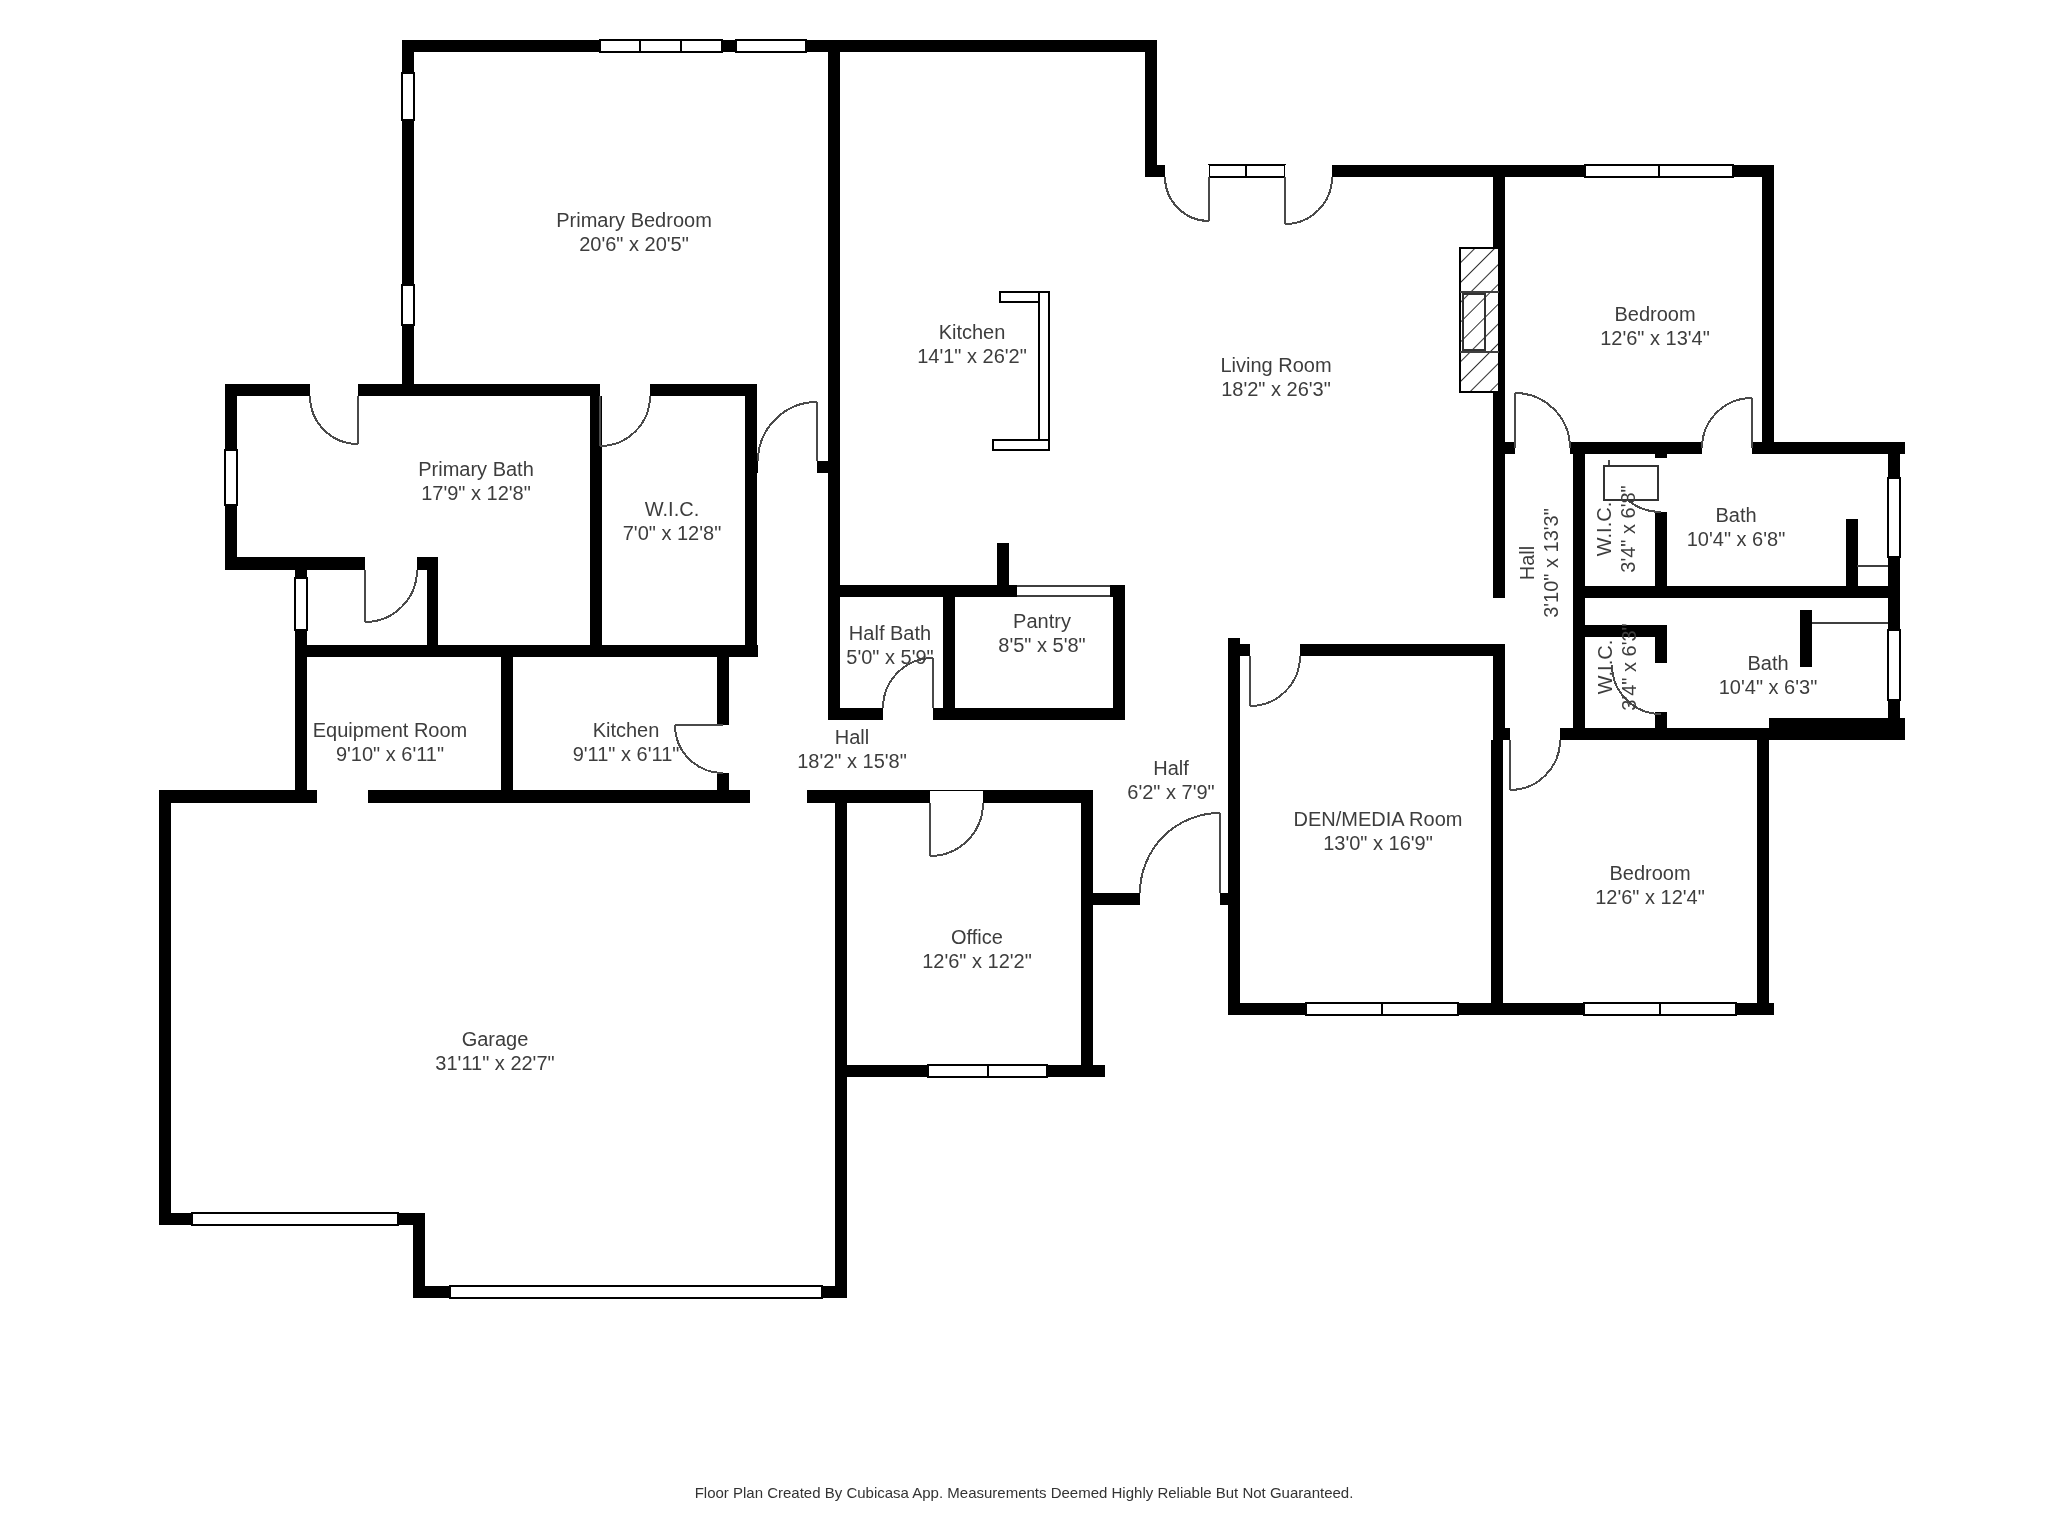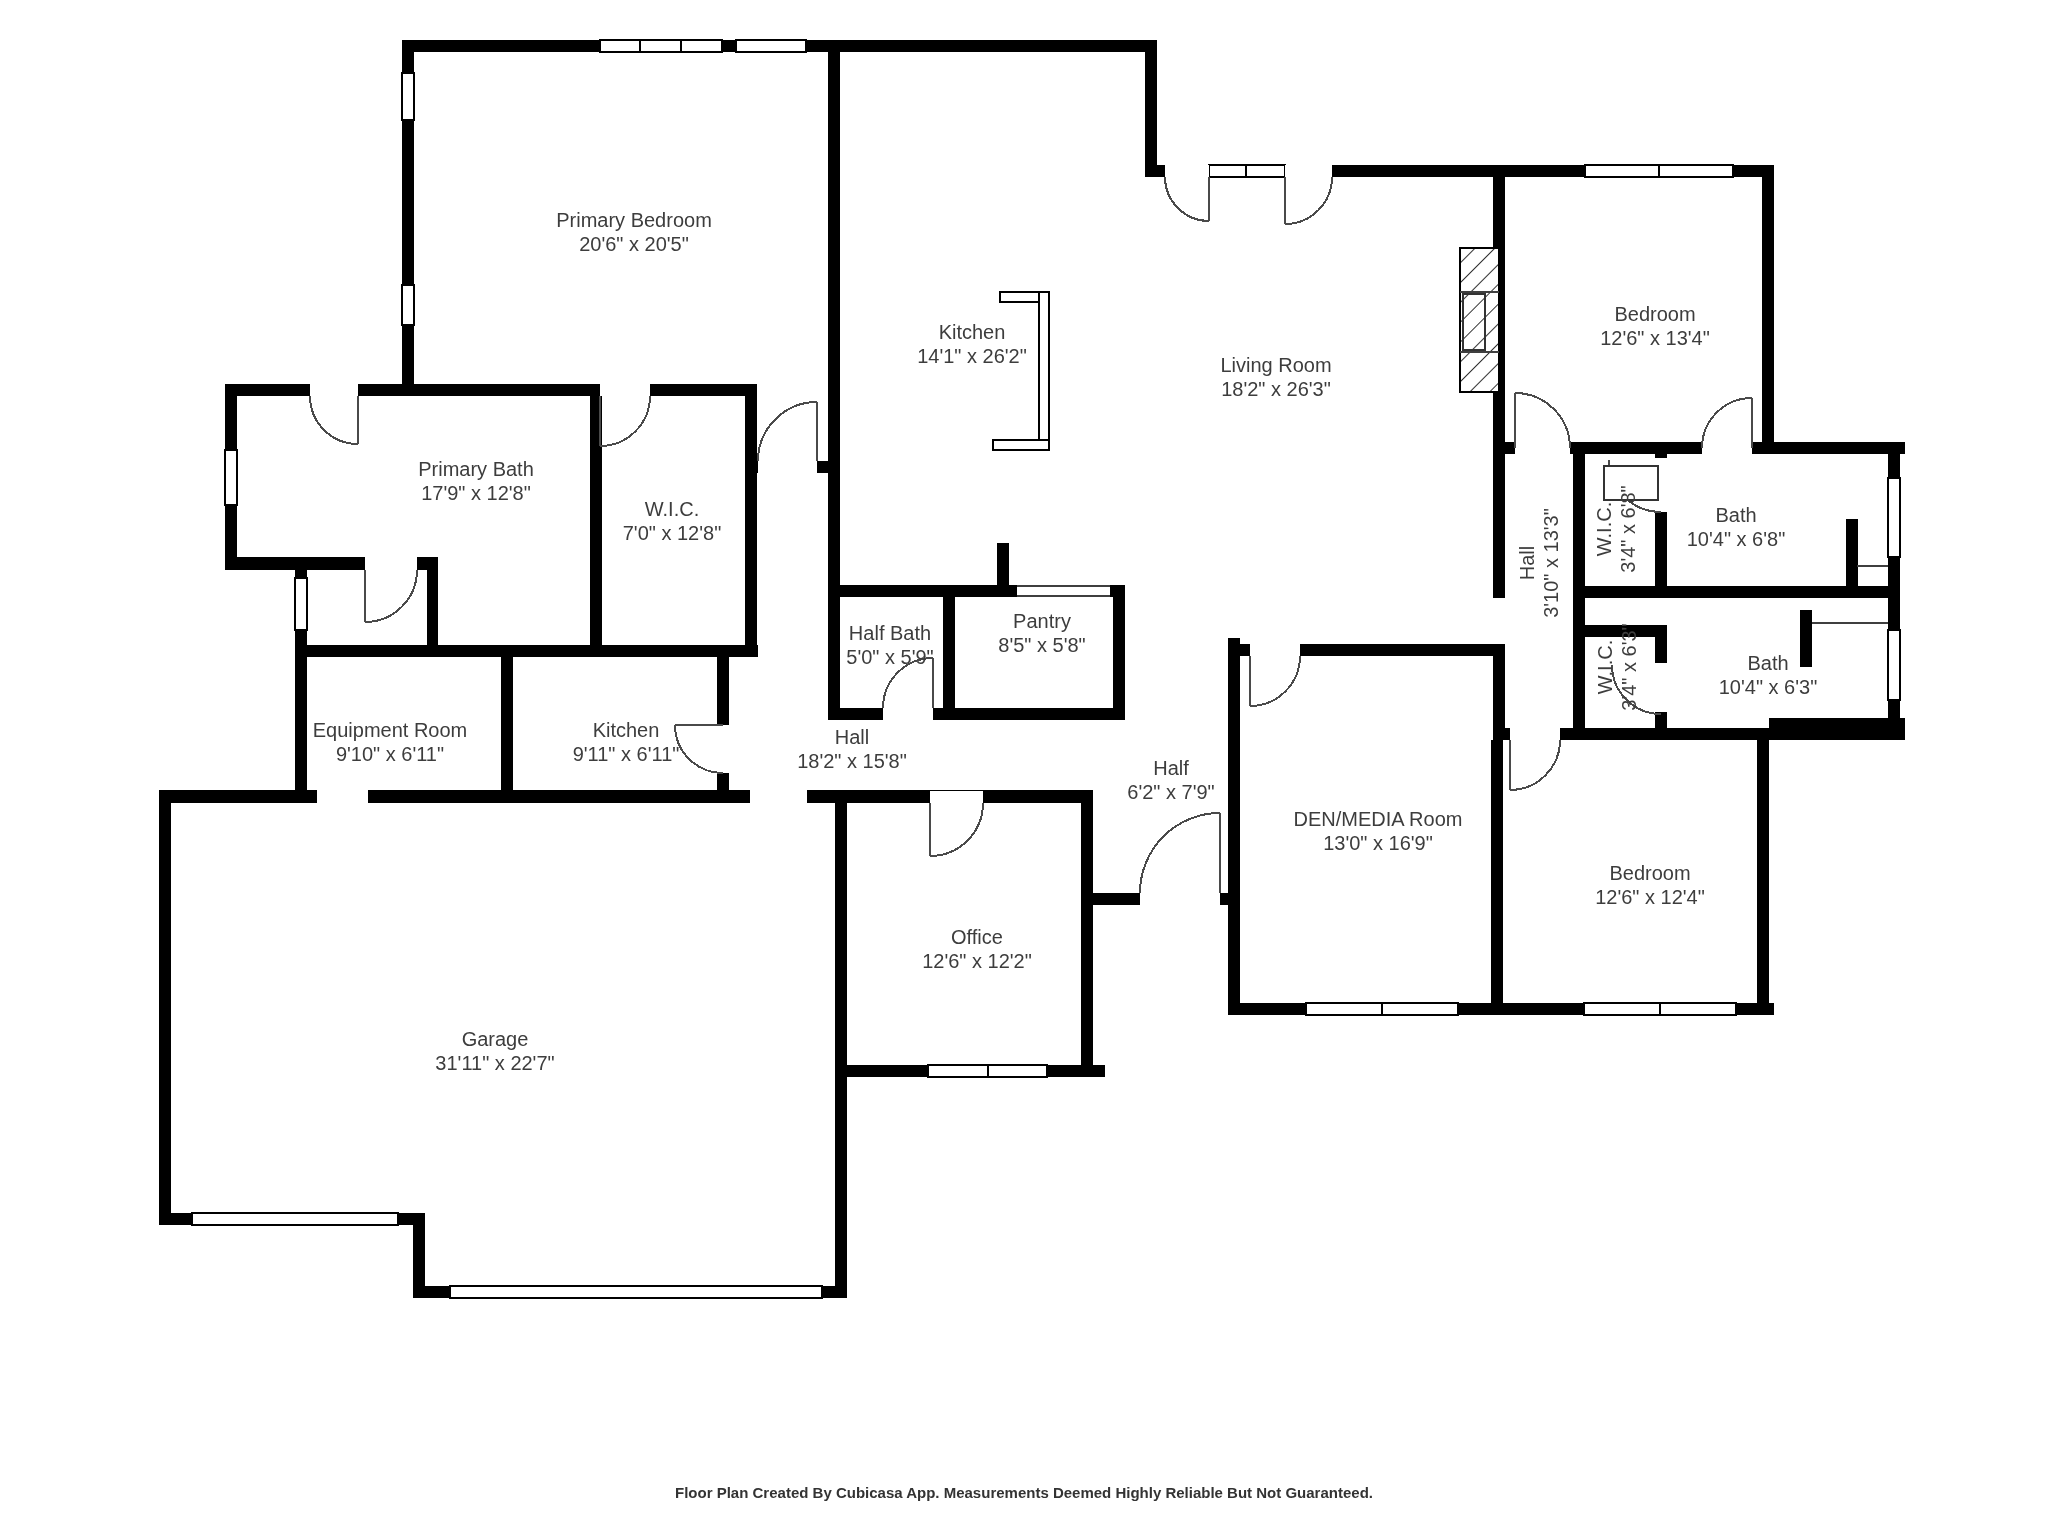--- a/index.html
+++ b/index.html
@@ -12,21 +12,21 @@
   .mull{stroke:#000000;stroke-width:2;}
   .thin{stroke:#3f3f3f;stroke-width:2;}
   .arc{fill:none;stroke:#4a4a4a;stroke-width:2;}
   .leaf{stroke:#4a4a4a;stroke-width:2;}
   .fixture{fill:#ffffff;stroke:#000000;stroke-width:2;}
   .label{position:absolute;transform:translate(-50%,-50%);text-align:center;
          color:#3d3d3d;font-size:20px;line-height:24px;white-space:nowrap;}
   .label.vert{transform:translate(-50%,-50%) rotate(-90deg);}
   .room-name,.room-dims{display:block;}
   .footer{position:absolute;left:50%;top:1484px;transform:translateX(-50%);
-          color:#333333;font-size:15px;white-space:nowrap;font-weight:bold;}
+          color:#333333;font-size:15px;white-space:nowrap;}
 </style>
 </head>
 <body>
 
 <div class="page">
 
   <svg class="plan-svg" width="2048" height="1536" viewBox="0 0 2048 1536" shape-rendering="crispEdges">
     <defs>
       <pattern id="hatch" width="14" height="14" patternUnits="userSpaceOnUse" patternTransform="rotate(45)">
         <rect width="14" height="14" fill="#ffffff"></rect>

